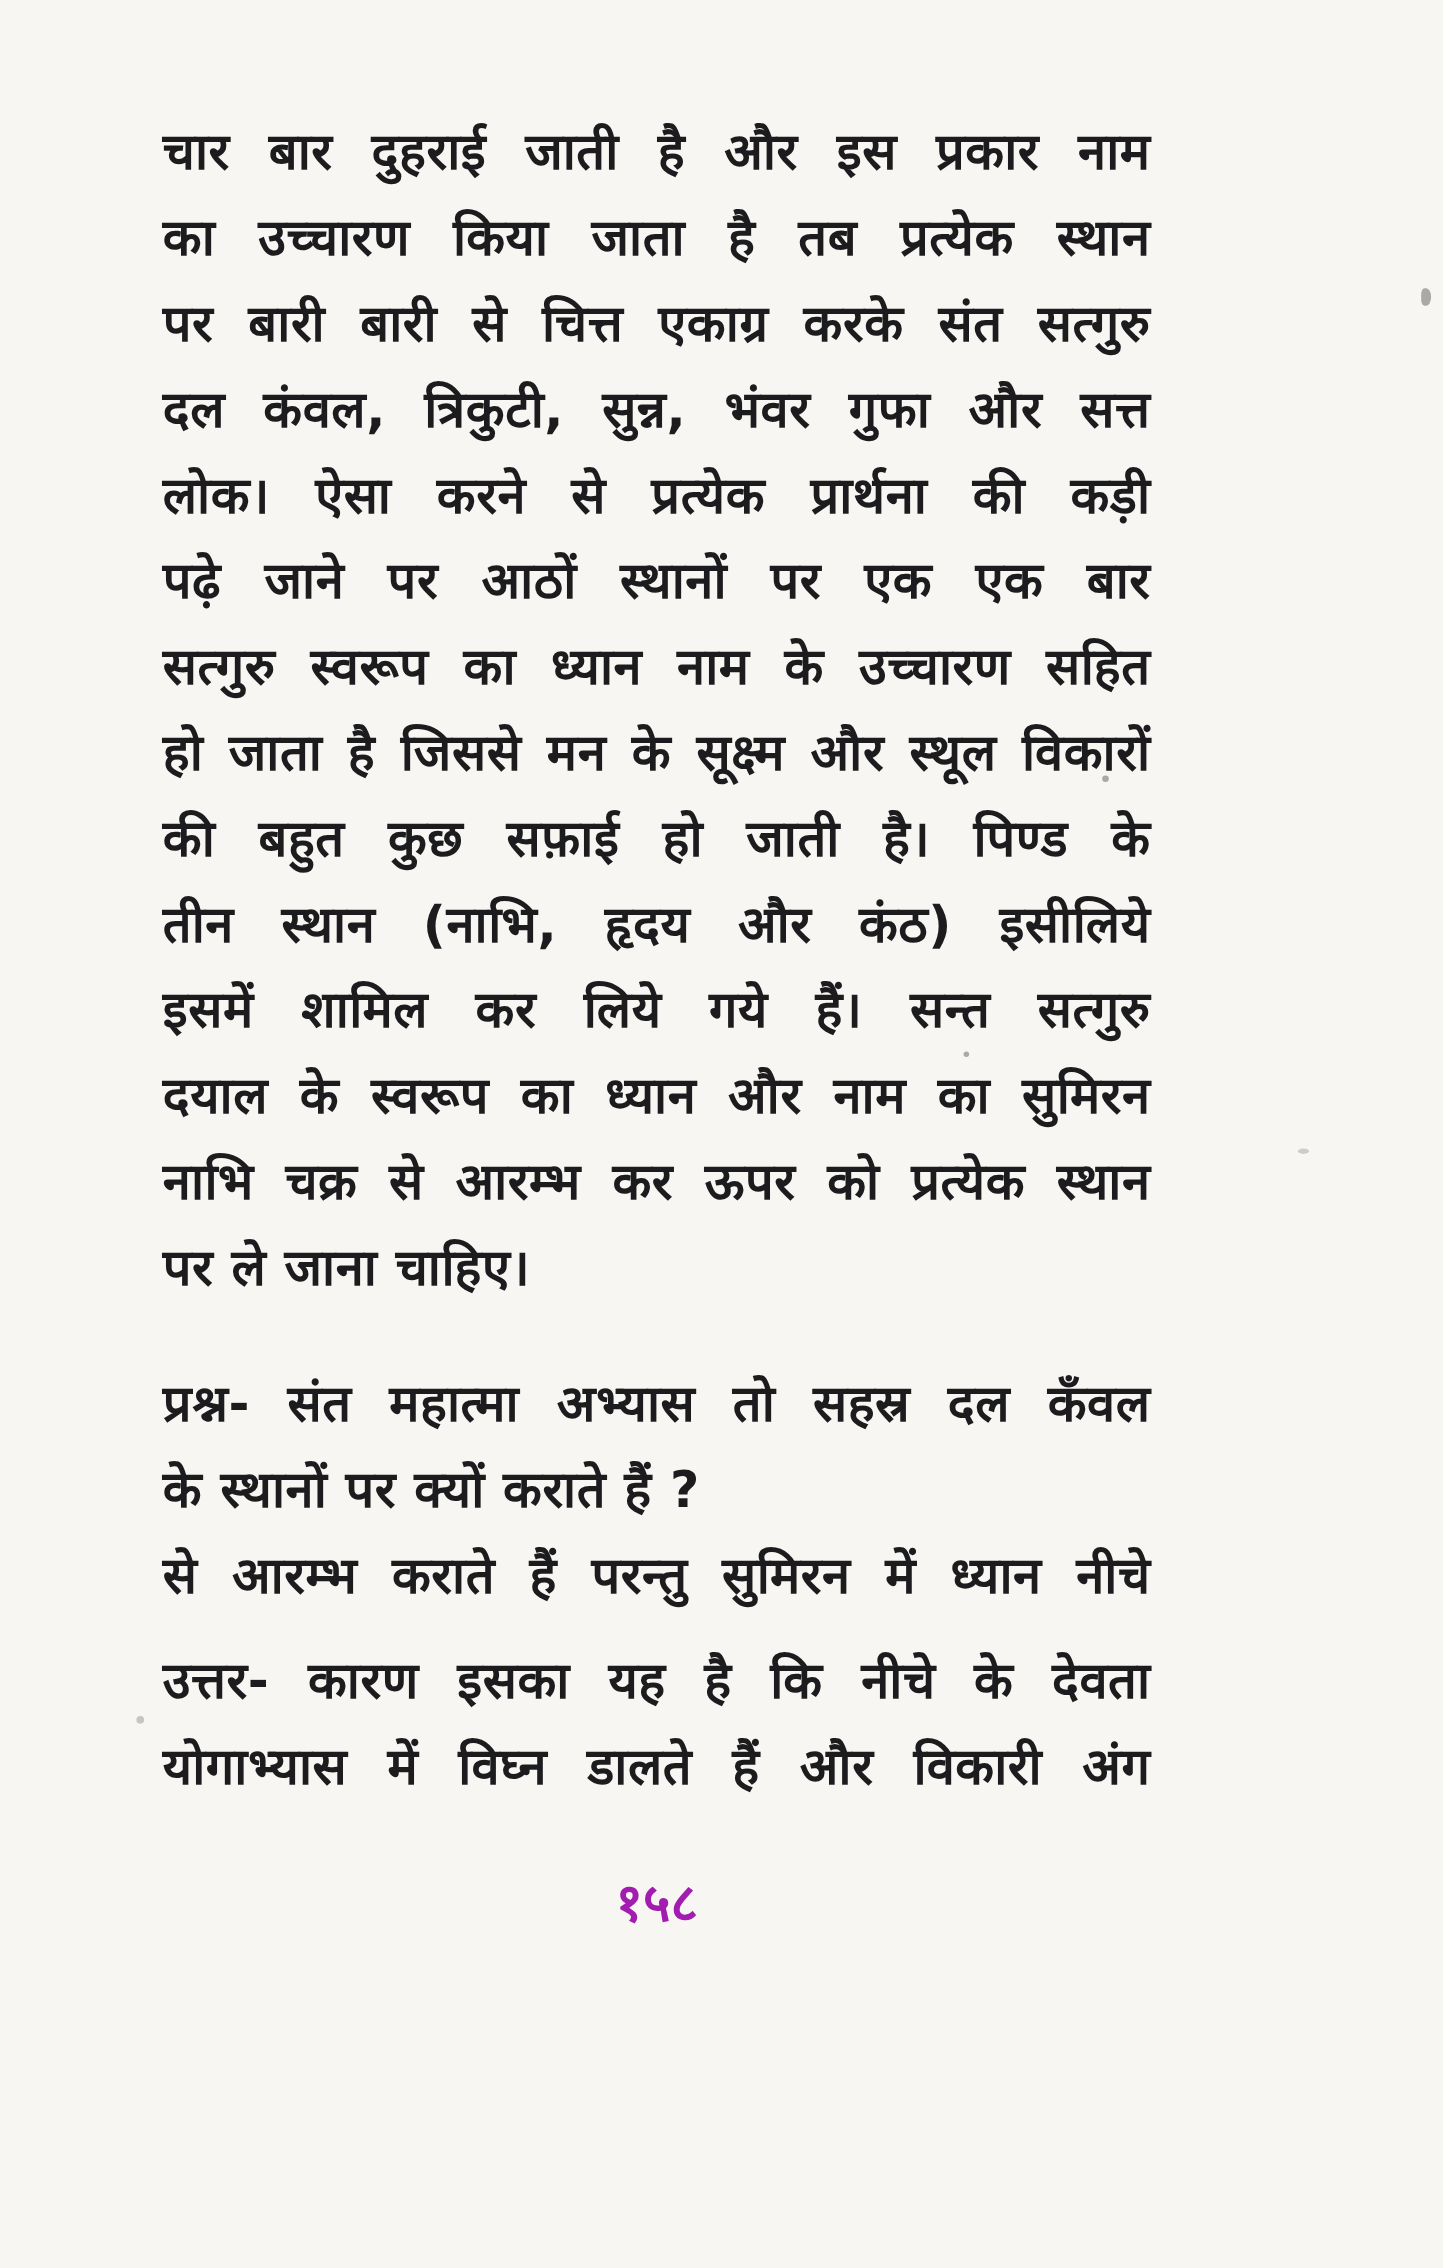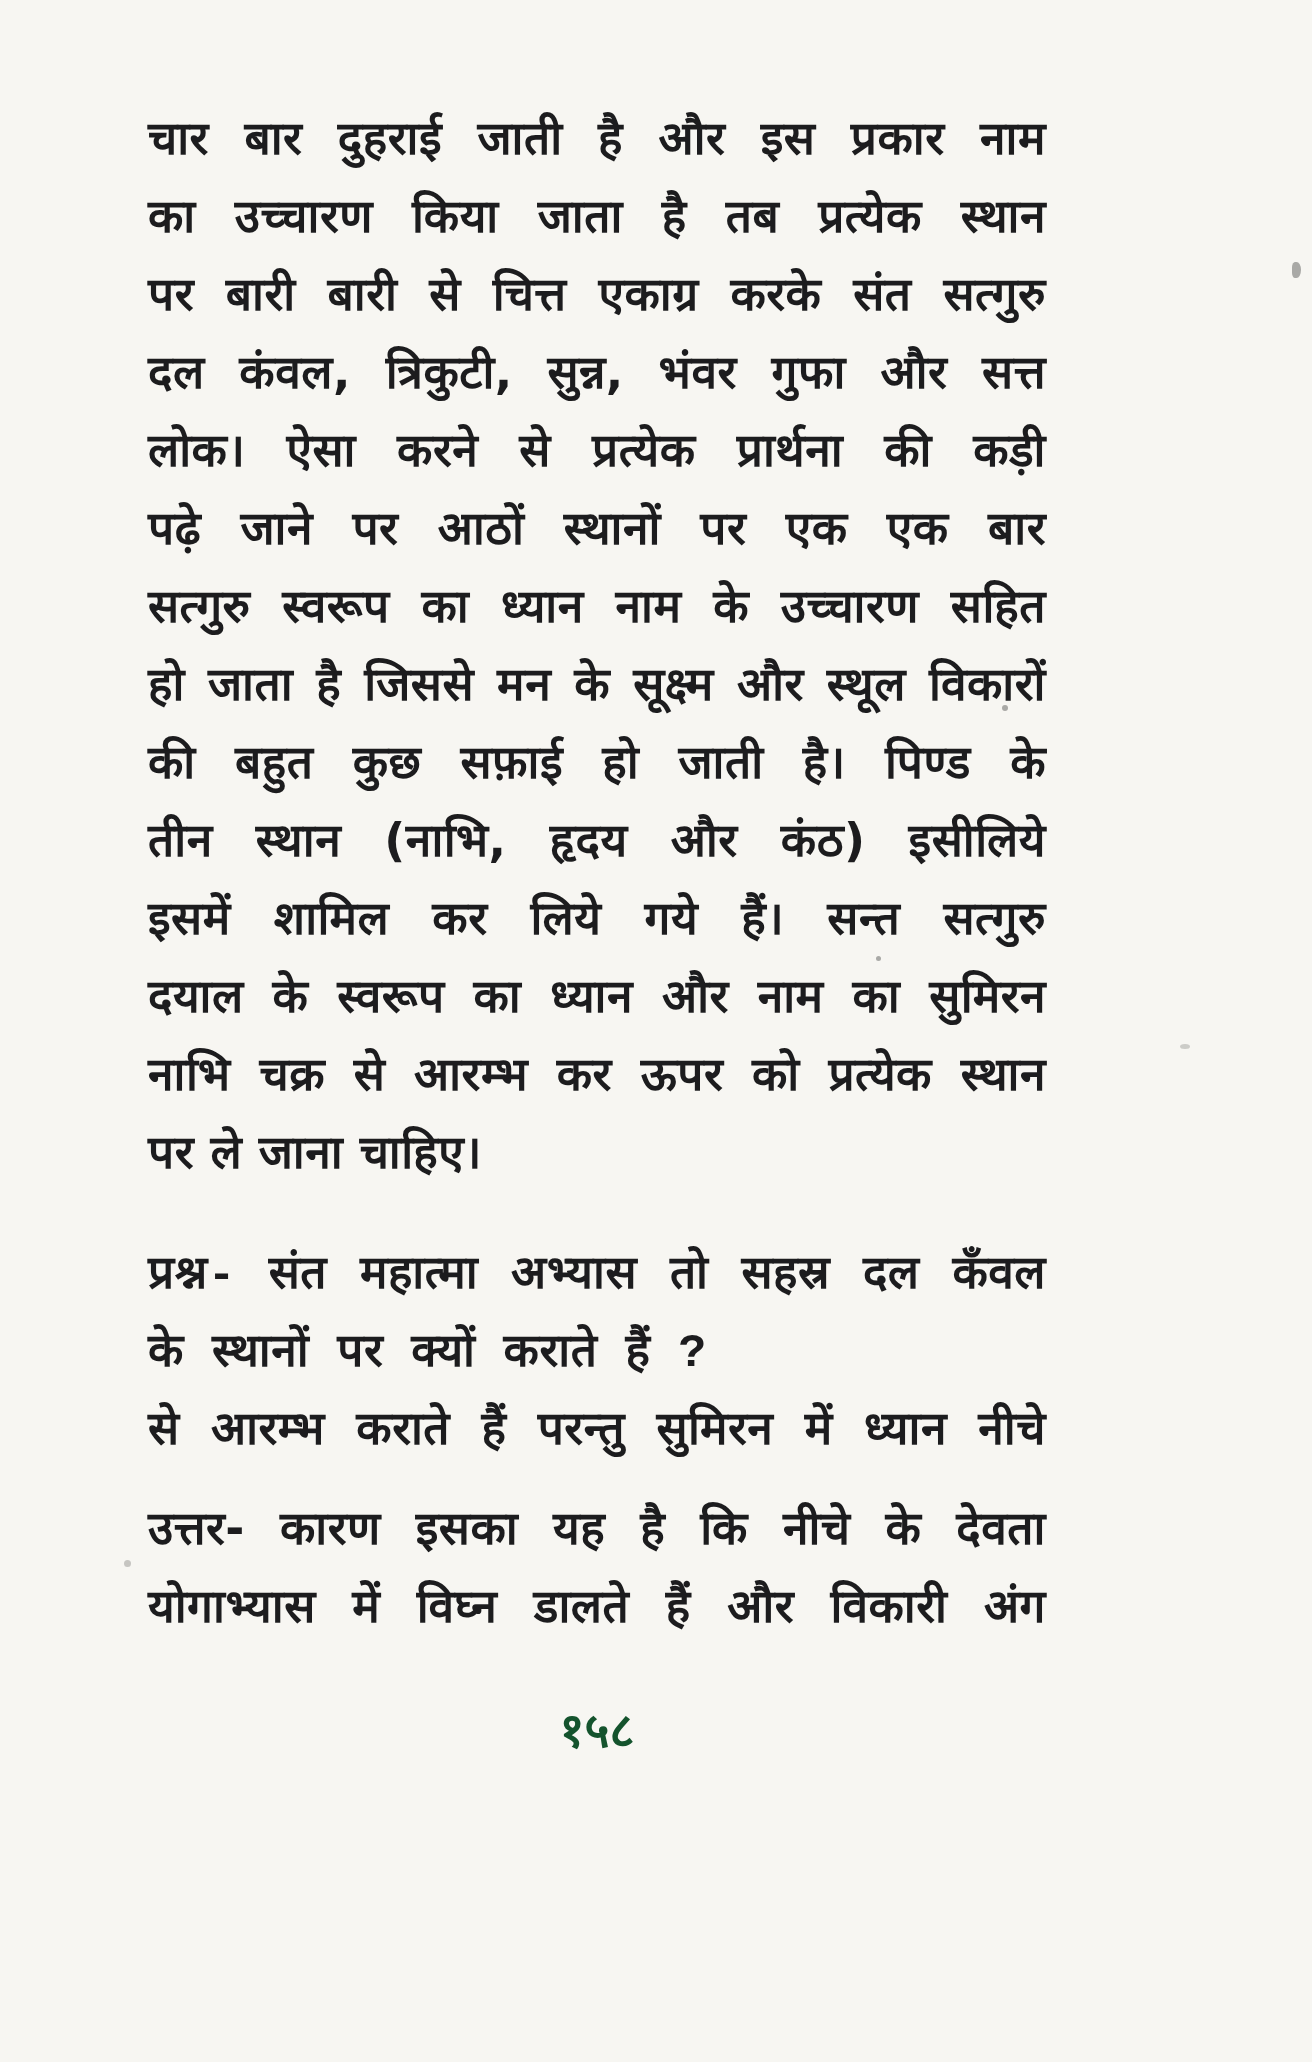--- a/index.html
+++ b/index.html
@@ -15,42 +15,42 @@
     font-family: "DejaVu Sans", sans-serif;
   }
   .text-block {
     position: absolute;
     left: 133px;
     top: 84px;
     width: 928px;
     color: #1c1c1e;
   }
   .paragraph { margin: 15px; }
-  .paragraph.question { margin-top: 46px; font-family: Liberation Mono, monospace; }
+  .paragraph.question { margin-top: 46px; }
   .paragraph.answer  { margin-top: 18px; }
   .line {
     font-size: 46px;
     line-height: 78px;
     font-weight: 600;
     text-align: justify;
     text-align-last: justify;
     letter-spacing: 0.5px;
   }
   .line.no-justify {
     text-align: center;
     text-align-last: left;
   }
   .page-number {
     margin-top: 46px;
     font-size: 48px;
     line-height: 78px;
     font-weight: 600;
     text-align: center;
     text-align-last: center;
-    color: #14532d;
+    color: #a21caf;
   }
   
   .speck {
     position: absolute;
     background: #6a6a68;
     border-radius: 50%;
     opacity: 0.55;
   }
   .speck.s1 { left: 1292px; top: 262px; width: 9px;  height: 16px; border-radius: 40% 60% 60% 40%; }
   .speck.s2 { left: 1002px; top: 705px; width: 6px;  height: 6px; }

